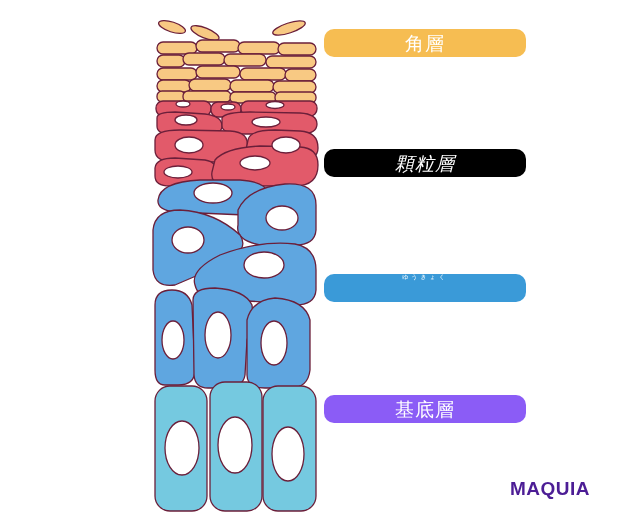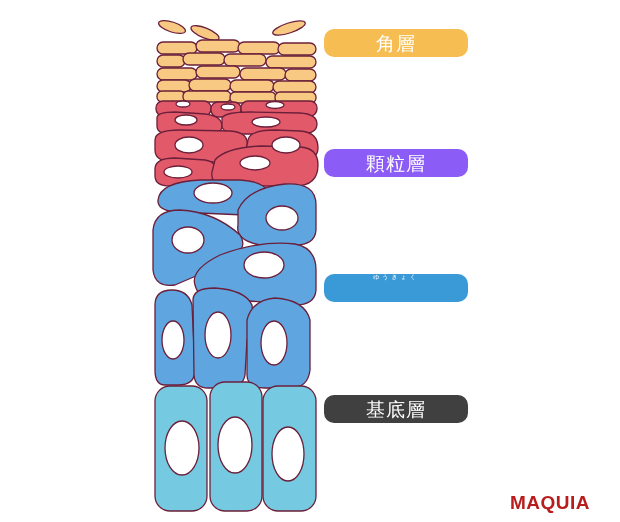--- a/index.html
+++ b/index.html
@@ -1,24 +1,24 @@
 <!DOCTYPE html>
 <html><head>
 <meta charset="utf-8">
 <style>
   html, body { margin: 0; padding: 0; }
   body { width: 620px; height: 522px; background: #ffffff; position: relative; overflow: hidden;
          font-family: "DejaVu Sans", sans-serif; }
   #diagram { position: absolute; left: 0; top: 0; width: 620px; height: 522px; }
-  .label { position: absolute; left: 324px; width: 144px; height: 28px; border-radius: 10px;
+  .label { position: absolute; left: 324px; width: 202px; height: 28px; border-radius: 10px;
            color: #ffffff; font-size: 19px; line-height: 28px; text-align: center; letter-spacing: 1px; }
   .ruby { position: absolute; top: -8px; left: 0; width: 100%; text-align: center;
           font-size: 6px; line-height: 8px; letter-spacing: 3px; color: #ffffff; }
-  .brand { position: absolute; left: 510px; top: 492px; font-family: "Liberation Sans", sans-serif;
-           font-weight: bold; font-size: 19px; color: #b91c1c; letter-spacing: 0.5px; }
+  .brand { position: absolute; left: 510px; top: 478px; font-family: "Liberation Sans", sans-serif;
+           font-weight: bold; font-size: 19px; color: #4c1d95; letter-spacing: 0.5px; }
 </style>
 </head>
 <body>
 
 <svg id="diagram" viewBox="0 0 620 522" xmlns="http://www.w3.org/2000/svg">
   <g stroke="#6b1f3a" stroke-width="1.3" stroke-linejoin="round">
 
     <g fill="#f8c983">
       <ellipse cx="172" cy="27" rx="14" ry="5" transform="rotate(18 172 27)"></ellipse>
       <ellipse cx="205" cy="33" rx="15" ry="5" transform="rotate(22 205 33)"></ellipse>
@@ -96,23 +96,23 @@
       <ellipse cx="182" cy="448" rx="17" ry="27"></ellipse>
       <ellipse cx="235" cy="445" rx="17" ry="28"></ellipse>
       <ellipse cx="288" cy="454" rx="16" ry="27"></ellipse>
     </g>
   </g>
 </svg>
 
 <div class="label" style="top:29px; background:#f6bd52;">
   <span>角層</span>
 </div>
-<div class="label" style="top:149px; background:#8b5cf6;">
+<div class="label" style="top:149px; background:#000000;font-style:italic;">
   <span>顆粒層</span>
 </div>
 <div class="label" style="top:274px; background:#3a9ad8;">
   <span class="ruby" style="top:-1px;">ゆうきょく</span>
 </div>
-<div class="label" style="top:395px; background:#404040;">
+<div class="label" style="top:395px; background:#8b5cf6;">
   <span>基底層</span>
 </div>
 
 <div class="brand">MAQUIA</div>
 
 </body></html>

